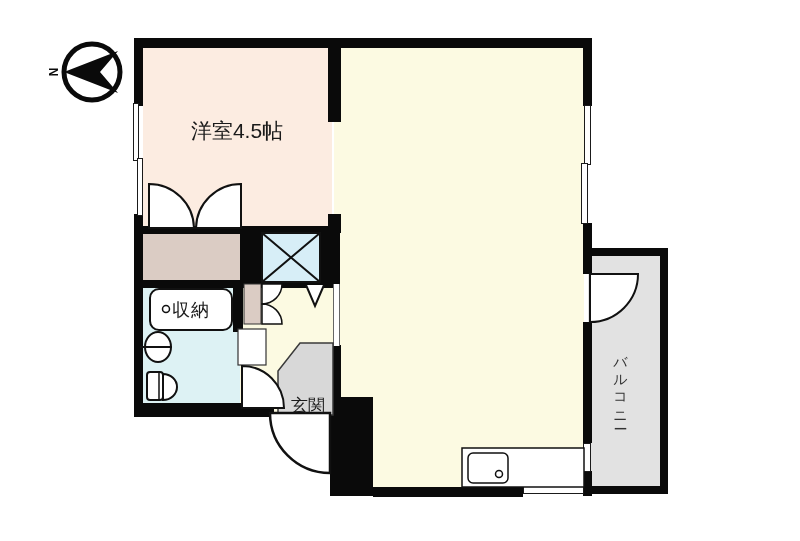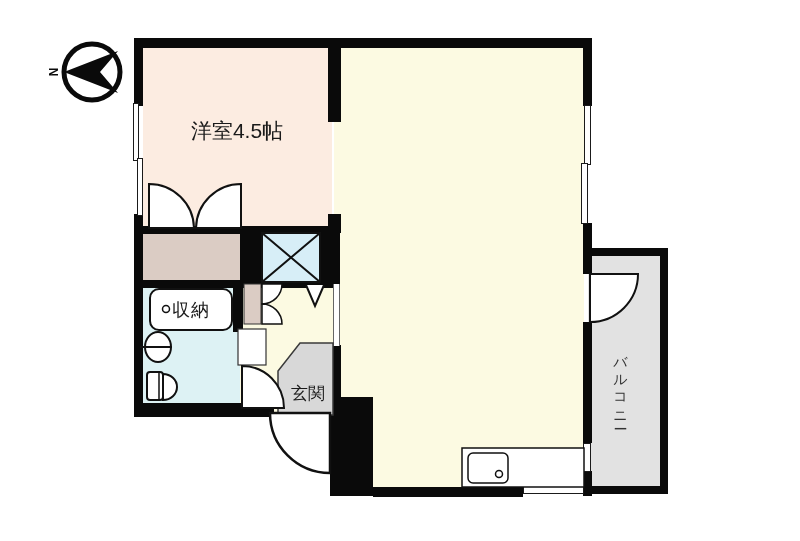--- a/index.html
+++ b/index.html
@@ -107,16 +107,16 @@
 
     <g>
       <rect x="462" y="448" width="122" height="39" fill="#fff" stroke="#111" stroke-width="1.5"></rect>
       <rect x="468" y="453" width="40" height="30" rx="5" fill="#fff" stroke="#111" stroke-width="1.5"></rect>
       <circle cx="499" cy="474" r="3.5" fill="#fff" stroke="#111" stroke-width="1.5"></circle>
     </g>
   </svg>
 
   <div class="label lbl-yoshitsu" style="left:237px;top:131px;">洋室4.5帖</div>
   <div class="label lbl-storage" style="left:191px;top:272px;margin-top:38px;">収納</div>
-  <div class="label lbl-entrance" style="left:308px;top:393px;">玄関</div>
+  <div class="label lbl-entrance" style="left:308px;top:405px;">玄関</div>
   <div class="label lbl-balcony" style="left:621px;top:385px;">バルコニー</div>
 
 </div>
 
 </body></html>

